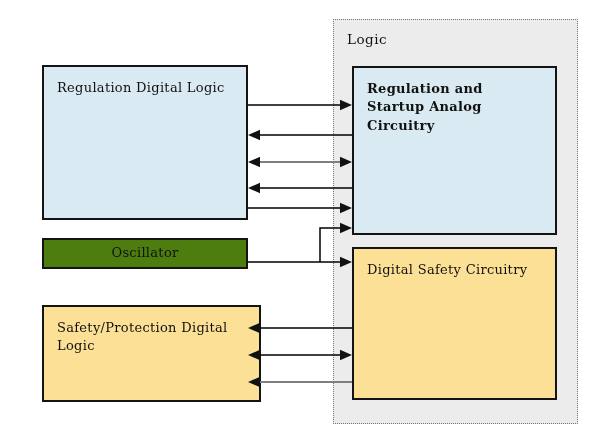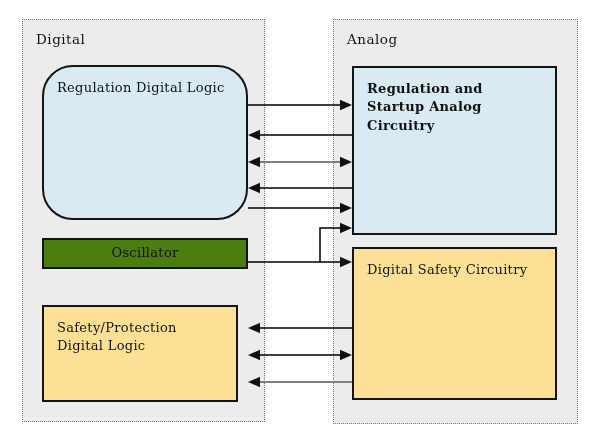--- a/index.html
+++ b/index.html
@@ -42,37 +42,34 @@
   #wires{
     position:absolute;left:0;top:0;
     pointer-events:none;
   }
 </style>
 </head>
 <body>
 
 <div id="canvas">
 
-  <div class="group" style="left:22px;top:19px;width:243px;height:403px;">
-    <div class="group-label">Digital</div>
+
+  <div class="group" style="left:333px;top:19px;width:245px;height:405px;">
+    <div class="group-label">Logic</div>
   </div>
 
-  <div class="group" style="left:333px;top:19px;width:245px;height:405px;">
-    <div class="group-label">Analog</div>
-  </div>
-
-  <div class="block" style="left:42px;top:65px;width:206px;height:155px;background:#d9eaf2;border-radius:31px;">
+  <div class="block" style="left:42px;top:65px;width:206px;height:155px;background:#d9eaf2;">
     <div class="lbl">Regulation Digital Logic</div>
   </div>
 
   <div class="block center" style="left:42px;top:238px;width:206px;height:31px;background:#4d7c0f;">
     <div class="lbl">Oscillator</div>
   </div>
 
-  <div class="block" style="left:42px;top:305px;width:196px;height:97px;background:#fce095;">
+  <div class="block" style="left:42px;top:305px;width:219px;height:97px;background:#fce095;">
     <div class="lbl">Safety/Protection Digital Logic</div>
   </div>
 
   <div class="block" style="left:352px;top:66px;width:205px;height:169px;background:#d9eaf2;font-weight:bold;">
     <div class="lbl">Regulation and Startup Analog Circuitry</div>
   </div>
 
   <div class="block" style="left:352px;top:247px;width:205px;height:153px;background:#fce095;">
     <div class="lbl">Digital Safety Circuitry</div>
   </div>

